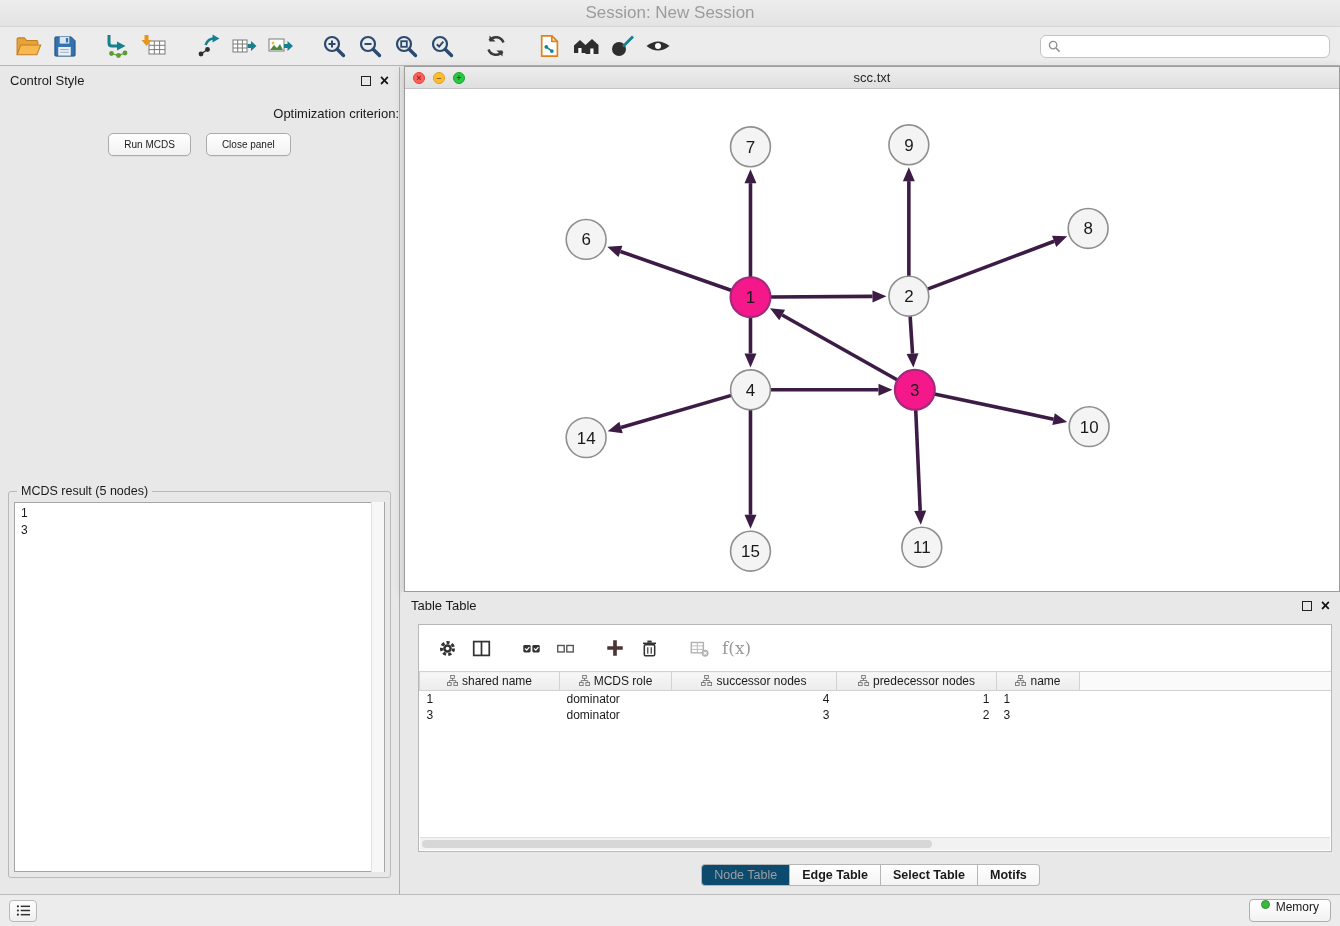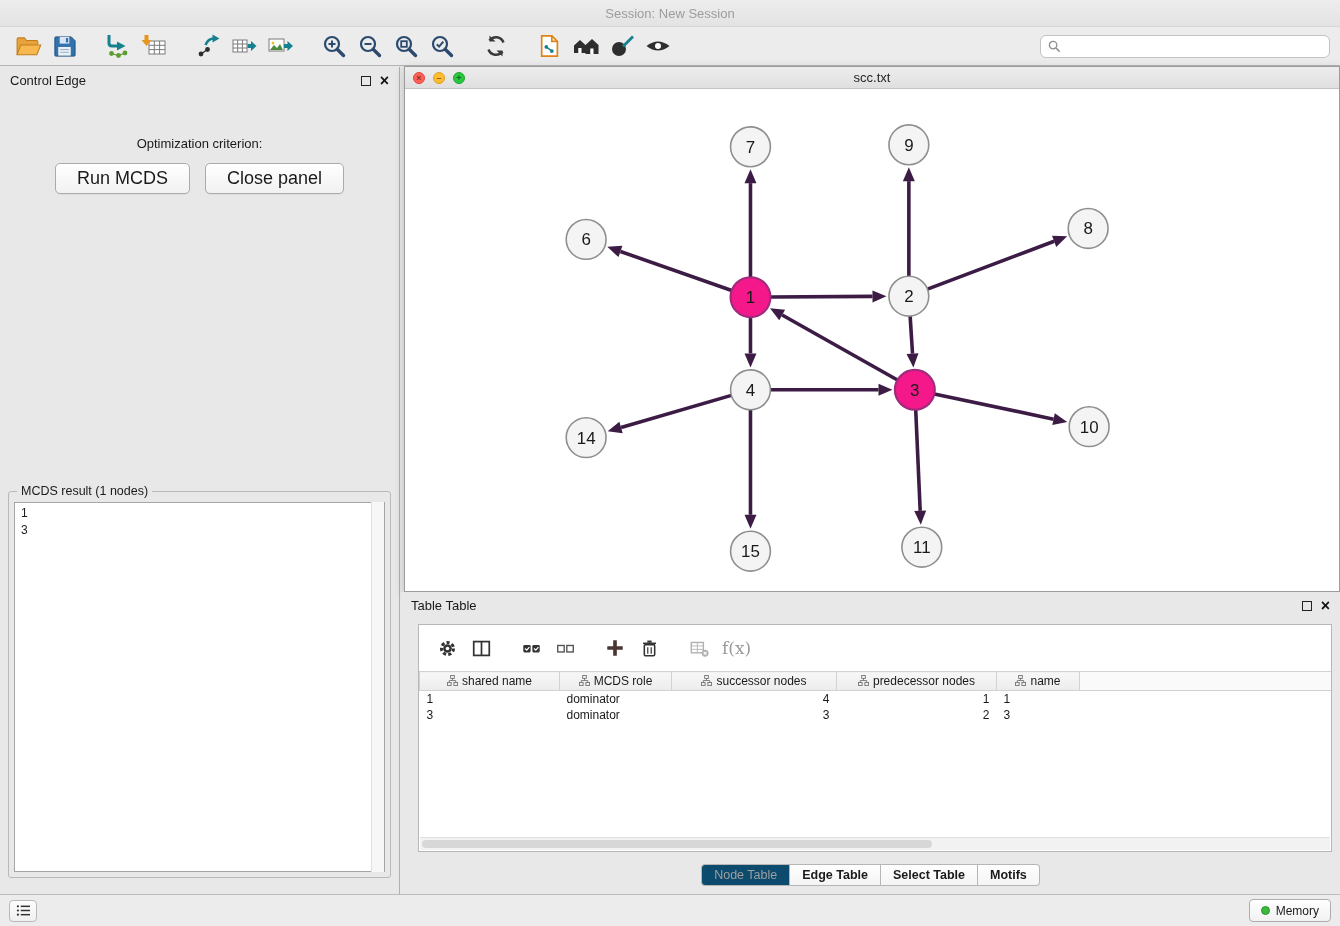--- a/index.html
+++ b/index.html
@@ -1,44 +1,44 @@
 <!DOCTYPE html>
 <html><head>
 <meta charset="utf-8">
 <style>
   *{margin:0;padding:0;box-sizing:border-box}
   html,body{width:1340px;height:926px;overflow:hidden}
   body{font-family:"Liberation Sans",sans-serif;background:#e8e8e8;position:relative;color:#1a1a1a}
 
   
-  .titlebar{position:absolute;top:0;left:0;right:0;height:27px;background:linear-gradient(#ededed,#e3e3e3);border-bottom:1px solid #d6d6d6;display:flex;align-items:center;justify-content:center;font-size:13px;color:#9c9c9c}
+  .titlebar{position:absolute;top:0;left:0;right:0;height:27px;background:linear-gradient(#ededed,#e3e3e3);border-bottom:1px solid #d6d6d6;display:flex;align-items:center;justify-content:center;font-size:17px;color:#9c9c9c}
 
   
   .toolbar{position:absolute;top:27px;left:0;right:0;height:39px;background:#ececec;border-bottom:1px solid #b4b4b4;display:flex;align-items:center;padding:0 10px}
   .tbtn{width:36px;height:34px;display:flex;align-items:center;justify-content:center;border-radius:4px}
   .gap{width:18px}
   .searchbox{margin-left:auto;width:290px;height:23px;background:#fff;border:1px solid #c3c3c3;border-radius:6px;display:flex;align-items:center;padding:0 7px;gap:5px}
   .searchbox input{border:none;outline:none;flex:1;font-size:12px;font-family:"Liberation Sans",sans-serif;background:transparent}
 
   
   .control-panel{position:absolute;top:67px;left:0;width:400px;bottom:32px;background:#e8e8e8;border-right:1px solid #b0b0b0}
   .panel-header{height:27px;display:flex;align-items:center;padding:0 10px;font-size:13px}
   .panel-header .spacer{flex:1}
   .float-ic{width:10px;height:10px;border:1.6px solid #222;display:inline-block;margin-right:9px}
   .close-ic{font-size:16px;font-weight:700;color:#111;line-height:10px}
   .seg-tabs{display:flex;justify-content:center;margin-top:2px}
   .seg-tab{font-size:13px;padding:3px 13px;background:linear-gradient(#ffffff,#f4f4f4);border:1px solid #b6b6b6;border-left:none;cursor:default}
   .seg-tab:first-child{border-left:1px solid #b6b6b6;border-radius:4px 0 0 4px}
   .seg-tab:last-child{border-radius:0 4px 4px 0}
   .seg-tab.active{background:#e2e2e2;color:#a2a2a2}
-  .opt-label{margin-top:42px;text-align:center;font-size:13px}
+  .opt-label{margin-top:12px;text-align:right;font-size:13px}
   .dropdown{margin:9px auto 0;width:312px;height:24px;background:#fff;border:1px solid #b2b2b2;border-radius:4px;display:flex;align-items:center;font-size:13px;padding-left:9px;position:relative}
   .dd-stepper{position:absolute;right:1px;top:1px;bottom:1px;width:17px;border-left:1px solid #cdcdcd;background:linear-gradient(#fafafa,#e8e8e8);display:flex;flex-direction:column;align-items:center;justify-content:center;gap:2px;border-radius:0 3px 3px 0}
   .cp-buttons{display:flex;justify-content:center;gap:15px;margin-top:12px}
-  .mac-btn{height:31px;padding:0 21px;background:linear-gradient(#ffffff,#f1f1f1);border:1px solid #ababab;border-radius:5px;font-size:18px;display:flex;align-items:center;box-shadow:0 1px 0 rgba(0,0,0,.05)}
+  .mac-btn{height:23px;padding:0 15px;background:linear-gradient(#ffffff,#f1f1f1);border:1px solid #ababab;border-radius:5px;font-size:10px;display:flex;align-items:center;box-shadow:0 1px 0 rgba(0,0,0,.05)}
   .mcds-fieldset{position:absolute;left:8px;right:8px;top:424px;bottom:16px;border:1px solid #b9b9b9;border-radius:3px}
   .mcds-legend{position:absolute;top:-8px;left:8px;background:#e8e8e8;padding:0 4px;font-size:12.5px}
   .mcds-result{position:absolute;left:5px;right:5px;top:10px;bottom:5px;background:#fff;border:1px solid #a5a5a5;font-size:12px;line-height:17px;padding:2px 6px;overflow:hidden}
   .mcds-vtrack{position:absolute;top:10px;bottom:5px;right:6px;width:13px;background:#f7f7f7;border-left:1px solid #e0e0e0}
 
   
   .network-window{position:absolute;left:404px;top:66px;right:0;height:526px;background:#fff;border:1px solid #9c9c9c;box-shadow:0 3px 10px rgba(0,0,0,.18)}
   .nw-titlebar{height:22px;background:linear-gradient(#ededed,#dfdfdf);border-bottom:1px solid #c4c4c4;position:relative;display:flex;align-items:center;justify-content:center;font-size:13px;color:#262626}
   .lights{position:absolute;left:8px;top:5px;display:flex;gap:8px}
   .light{width:12px;height:12px;border-radius:50%;display:flex;align-items:center;justify-content:center;font-size:9px;line-height:1;color:rgba(0,0,0,.5);font-weight:700}
@@ -63,21 +63,21 @@
   tbody td{height:16px;padding:0 7px;white-space:nowrap;overflow:hidden}
   .hscroll{position:absolute;left:1px;right:1px;bottom:1px;height:13px;background:#f2f2f2;border-top:1px solid #dedede}
   .hscroll .thumb{position:absolute;left:2px;top:2px;height:8px;width:56%;background:#d7d7d7;border-radius:4px}
   .tp-tabs{position:absolute;left:0;right:0;top:270px;display:flex;justify-content:center}
   .tp-tabs .seg-tab{font-size:12.5px;font-weight:700;padding:3px 12px}
   .tp-tabs .seg-tab.active{font-weight:400;color:#9f9f9f;background:#0c4a6e}
 
   
   .statusbar{position:absolute;left:0;right:0;bottom:0;height:32px;background:#ececec;border-top:1px solid #bcbcbc;display:flex;align-items:center;padding:0 9px}
   .list-btn{width:28px;height:22px;border:1px solid #b9b9b9;border-radius:4px;background:linear-gradient(#fdfdfd,#f0f0f0);display:flex;align-items:center;justify-content:center}
-  .memory-btn{margin-left:auto;height:23px;border:1px solid #adadad;border-radius:4px;background:linear-gradient(#ffffff,#f2f2f2);display:flex;align-items:center;gap:6px;padding:8px 11px;font-size:12px}
+  .memory-btn{margin-left:auto;height:23px;border:1px solid #adadad;border-radius:4px;background:linear-gradient(#ffffff,#f2f2f2);display:flex;align-items:flex-start;gap:6px;padding:0 11px;font-size:12px}
   .memory-dot{width:9px;height:9px;border-radius:50%;background:#3cb93c;border:1px solid #2c932c}
 </style>
 </head>
 <body>
 
 <div class="titlebar">
   <span>Session: New Session</span>
 </div>
 
 <div class="toolbar">
@@ -218,32 +218,32 @@
     <svg viewBox="0 0 14 14" width="13" height="13">
         <circle cx="5.5" cy="5.5" r="4" fill="none" stroke="#8e8e8e" stroke-width="1.4"></circle>
         <line x1="8.6" y1="8.6" x2="12.5" y2="12.5" stroke="#8e8e8e" stroke-width="1.6"></line>
       </svg>
     <input type="text" placeholder="" style="">
   </div>
 </div>
 
 <div class="control-panel">
   <div class="panel-header">
-    <span>Control Edge</span>
+    <span>Control Style</span>
     <span class="spacer"></span>
     <span class="float-ic"></span>
     <span class="close-ic">×</span>
   </div>
   <div class="opt-label">Optimization criterion:</div>
   <div class="cp-buttons">
     <div class="mac-btn">Run MCDS</div>
     <div class="mac-btn">Close panel</div>
   </div>
   <div class="mcds-fieldset">
-    <span class="mcds-legend">MCDS result (1 nodes)</span>
+    <span class="mcds-legend">MCDS result (5 nodes)</span>
     <div class="mcds-result">
         <div>1</div>
         <div>3</div>
       </div>
     <div class="mcds-vtrack"></div>
   </div>
 </div>
 
 <div class="network-window">
   <div class="nw-titlebar">

